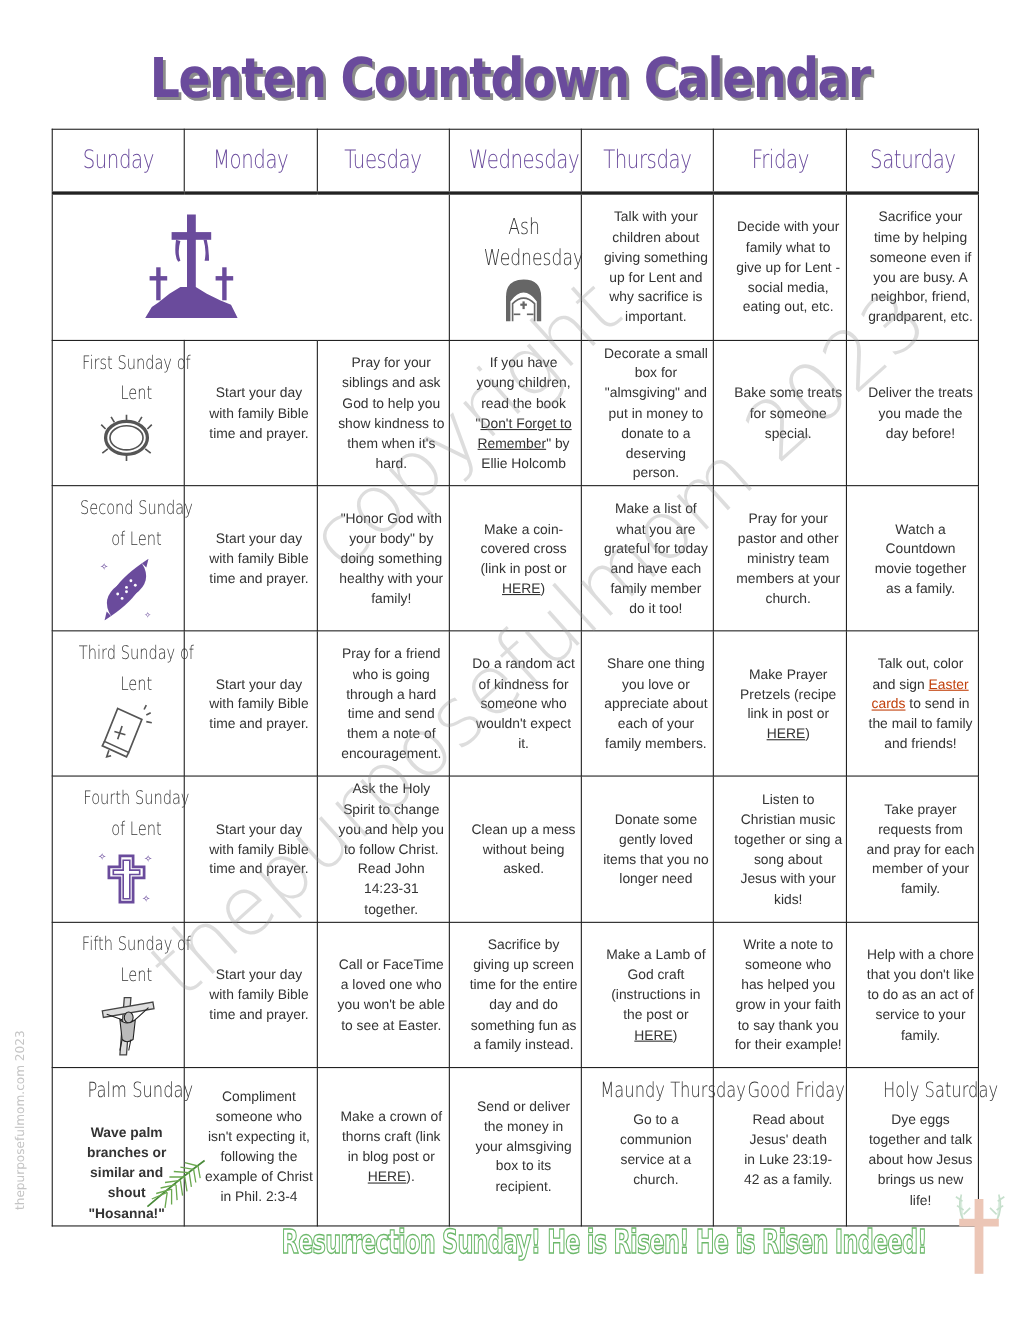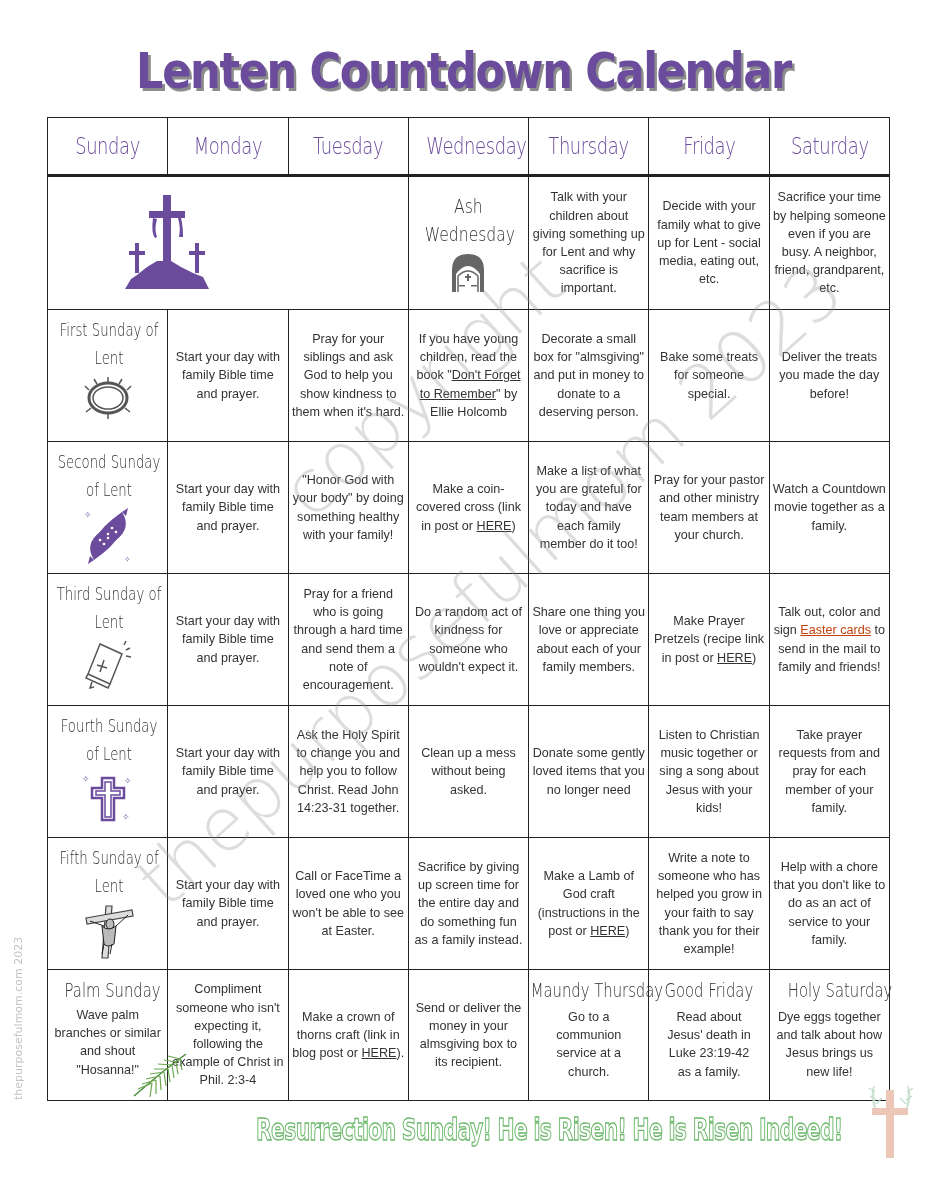--- a/index.html
+++ b/index.html
@@ -21,21 +21,21 @@
   .cal td, .cal th {
     border: 1.5px solid #222; text-align: center; vertical-align: middle;
     font-weight: normal; padding: 2px 3px;
   }
   .cal th {
     height: 58px; font-family: "DejaVu Sans", sans-serif; font-size: 23px;
     color: #6a4b9c; letter-spacing: -0.5px; transform-origin: center;
     border-bottom: 3px solid #222;
   }
   .cal th span { display: inline-block; transform: scaleX(0.78); font-weight: 300; }
-  .cal tr.week td { height: 132px; }
+  .cal tr.week td { height: 132px; padding-left: 18px; }
   .cal tr.week.first td { height: 134px; }
   .cal tr.week.last td { height: 131px; }
 
   .txt { font-size: 12.6px; line-height: 18.2px; color: #333; }
   .u { text-decoration: underline; }
 
   .sun-title {
     font-family: "DejaVu Sans", sans-serif; font-size: 17px; line-height: 28px;
     color: #333; display: inline-block; transform: scaleX(0.78); white-space: nowrap;
     font-weight: 300;
@@ -286,21 +286,21 @@
           <div class="txt">Write a note to someone who has helped you grow in your faith to say thank you for their example!</div>
         </td>
     <td>
           <div class="txt">Help with a chore that you don't like to do as an act of service to your family.</div>
         </td>
   </tr>
 
   <tr class="week last">
     <td class="sunday-cell" style="position:relative;">
       <div class="sun-title" style="font-size:19px;">Palm Sunday</div>
-      <div class="txt" style="margin-top:2px;">Wave palm branches or similar and shout "Hosanna!"</div>
+      <div class="txt" style="margin-top:16px;font-weight:bold;">Wave palm branches or similar and shout "Hosanna!"</div>
       <svg width="60" height="50" viewBox="0 0 60 50" style="position:absolute;left:80px;top:80px;">
         <path d="M58 4 Q36 20 6 46" stroke="#4a8a3a" stroke-width="1.5" fill="none"></path>
         <g stroke="#6aa84f" stroke-width="1.2">
           <path d="M52 9 L40 6 M48 12 L36 10 M44 15 L30 14 M40 19 L26 19 M36 22 L22 24 M32 26 L18 29 M28 30 L14 34 M24 33 L10 39"></path>
           <path d="M52 9 L54 20 M48 12 L50 24 M44 15 L46 28 M40 19 L42 32 M36 22 L38 36 M32 26 L33 40 M28 30 L28 44 M24 33 L22 47"></path>
         </g>
       </svg>
     </td>
     <td>
           <div class="txt">Compliment someone who isn't expecting it, following the example of Christ in Phil. 2:3-4</div>

